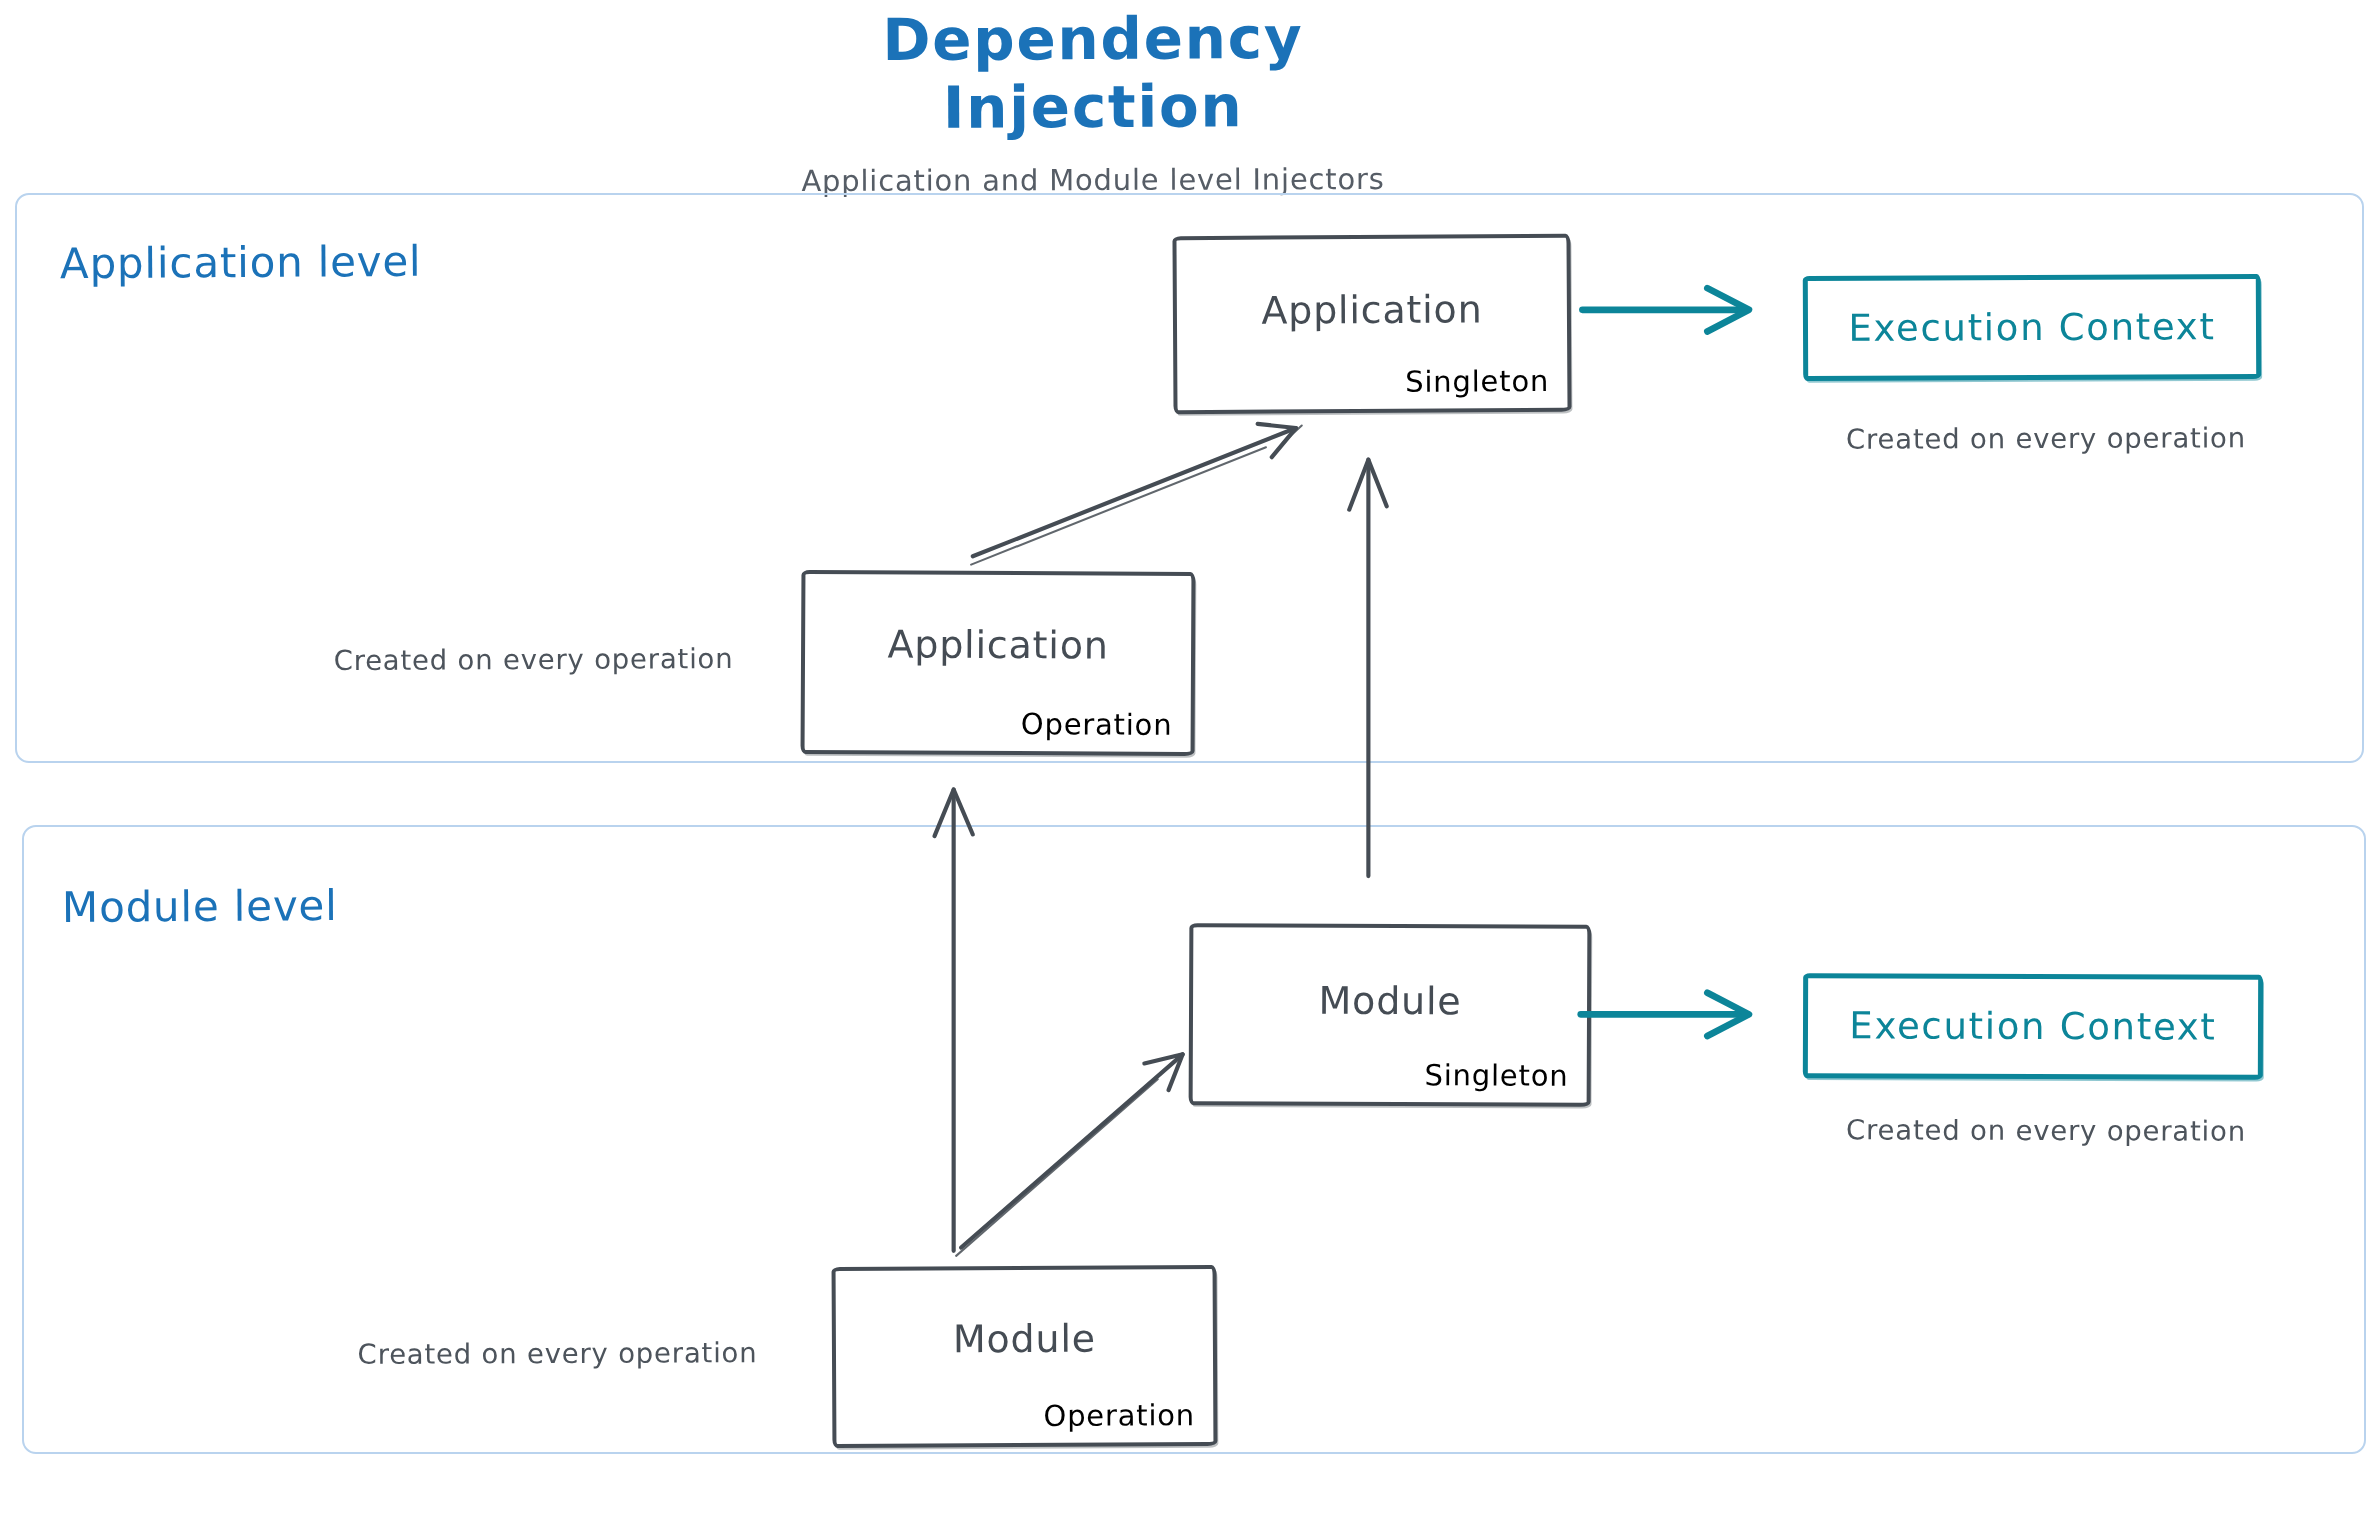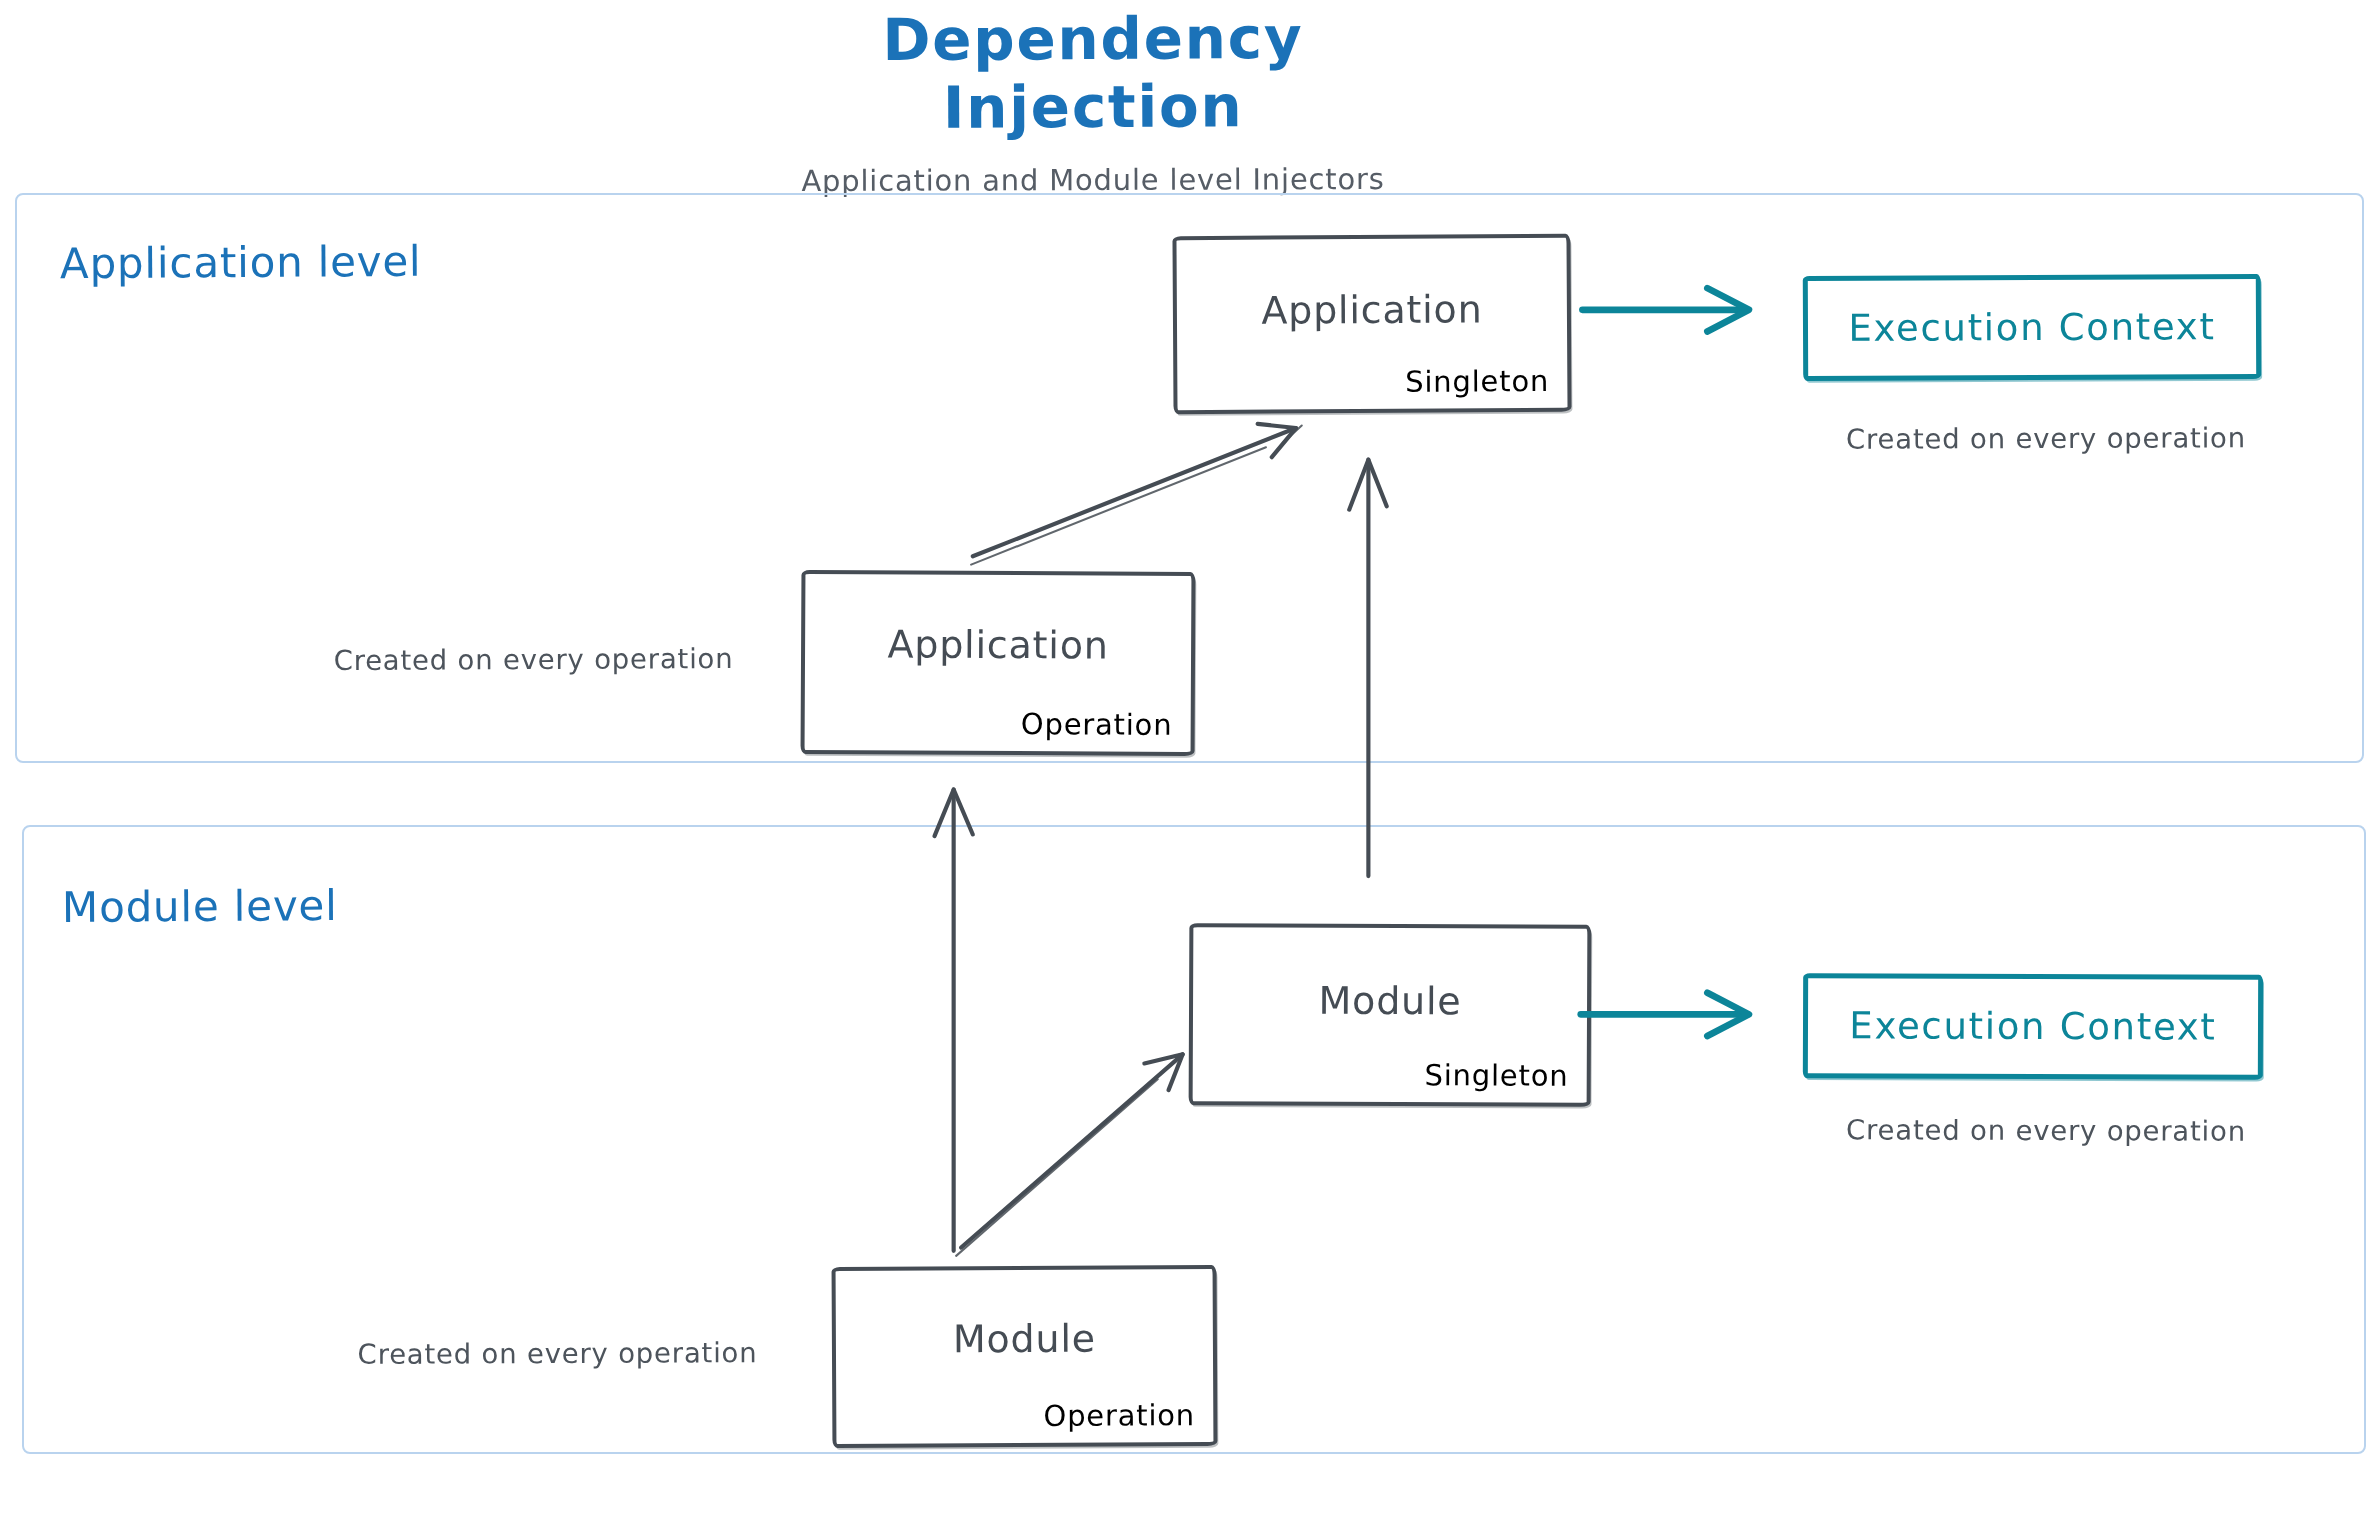--- a/index.html
+++ b/index.html
@@ -32,21 +32,21 @@
     font-size: 29px;
     color: #565d66;
     letter-spacing: 0.8px;
     transform: rotate(-0.2deg);
   }
 
   
   .section {
     position: absolute;
     border: 2.1px solid #b9d3ee;
-    border-radius: 8px;
+    border-radius: 14px;
     background: transparent;
   }
   #section-application { left: 15px; top: 193px; width: 2349px; height: 570px; }
   #section-module      { left: 21.7px; top: 825px; width: 2344px; height: 629px; }
   .section-label {
     position: absolute;
     font-size: 42px;
     color: #1b72b8;
     letter-spacing: 0.8px;
     white-space: nowrap;

